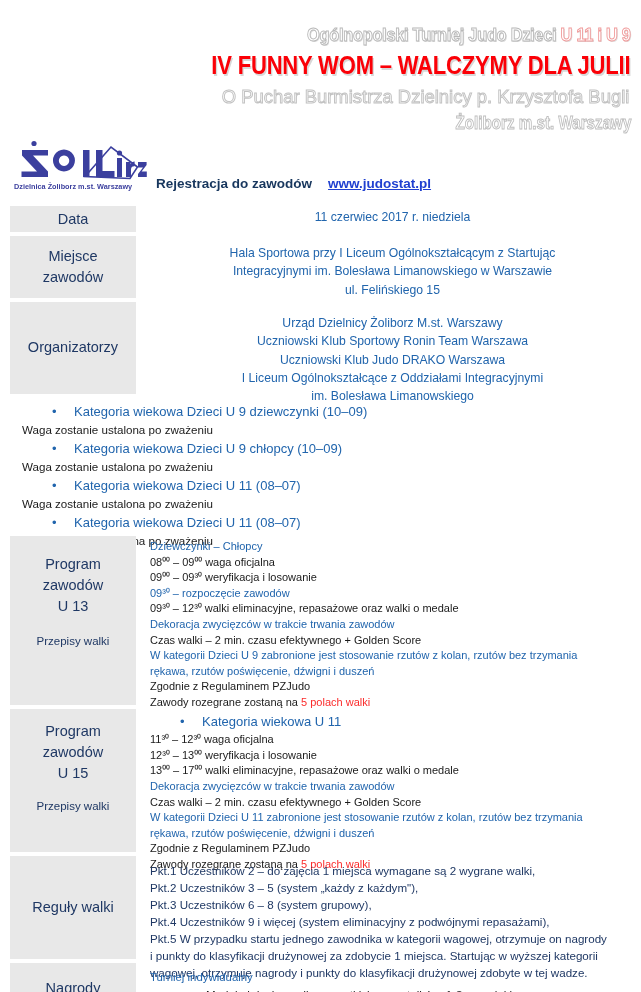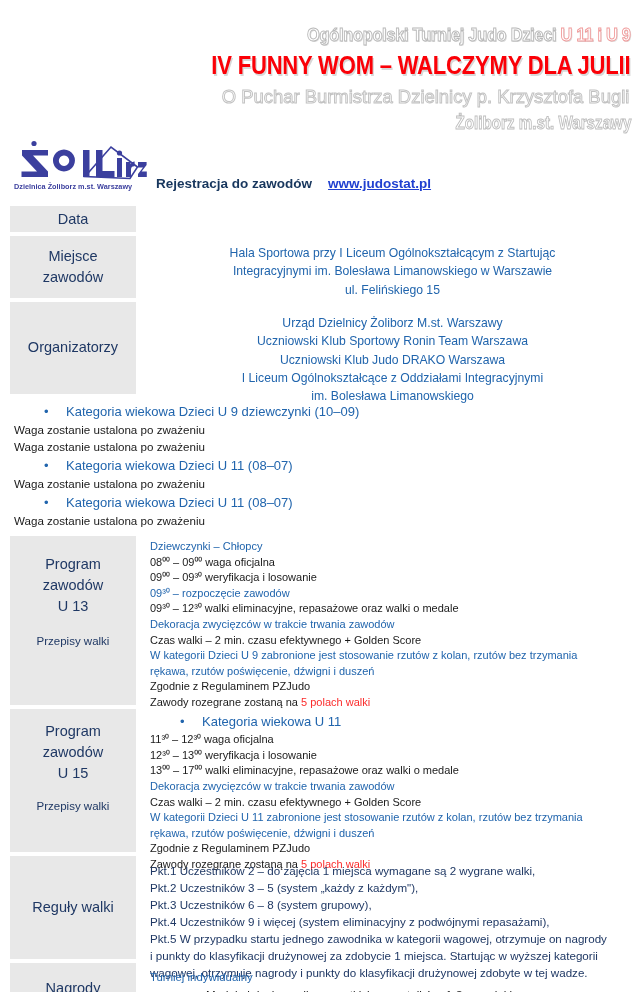--- a/index.html
+++ b/index.html
@@ -226,20 +226,23 @@
     </svg>
   </div>
 
   <div class="register"><span>Rejestracja do zawodów</span><a class="url" href="#">www.judostat.pl</a></div>
 </div>
 
 <div class="table">
 
   <div class="row" style="height:26px;">
     <div class="label-cell">Data</div>
+    <div class="content-cell ctr">
+      <div class="ln blue">11 czerwiec 2017 r. niedziela</div>
+    </div>
   </div>
 
   <div class="row" style="height:62px;">
     <div class="label-cell">
       <div>Miejsce</div>
       <div>zawodów</div>
     </div>
     <div class="content-cell ctr" style="padding-top:8px;">
       <div class="ln blue">Hala Sportowa przy I Liceum Ogólnokształcącym z Startując</div>
       <div class="ln blue">Integracyjnymi im. Bolesława Limanowskiego w Warszawie</div>
@@ -252,23 +255,24 @@
     <div class="content-cell ctr" style="padding-top:12px;">
       <div class="ln blue">Urząd Dzielnicy Żoliborz M.st. Warszawy</div>
       <div class="ln blue">Uczniowski Klub Sportowy Ronin Team Warszawa</div>
       <div class="ln blue">Uczniowski Klub Judo DRAKO Warszawa</div>
       <div class="ln blue">I Liceum Ogólnokształcące z Oddziałami Integracyjnymi</div>
       <div class="ln blue">im. Bolesława Limanowskiego</div>
     </div>
   </div>
 
   <div class="row" style="height:134px;">
-    <div class="content-cell" style="padding-top:4px;">
+    <div class="content-cell" style="padding-top:4px;margin-left:8px;">
       <div class="bullet-line">Kategoria wiekowa Dzieci U 9 dziewczynki (10–09)</div>
       <div class="sub">Waga zostanie ustalona po zważeniu</div>
+      <div class="bullet-line">Kategoria wiekowa Dzieci U 9 chłopcy (10–09)</div>
       <div class="sub">Waga zostanie ustalona po zważeniu</div>
       <div class="bullet-line">Kategoria wiekowa Dzieci U 11 (08–07)</div>
       <div class="sub">Waga zostanie ustalona po zważeniu</div>
       <div class="bullet-line">Kategoria wiekowa Dzieci U 11 (08–07)</div>
       <div class="sub">Waga zostanie ustalona po zważeniu</div>
     </div>
   </div>
 
   <div class="row" style="height:169px;">
     <div class="label-cell" style="justify-content:flex-start;padding-top:18px;">

